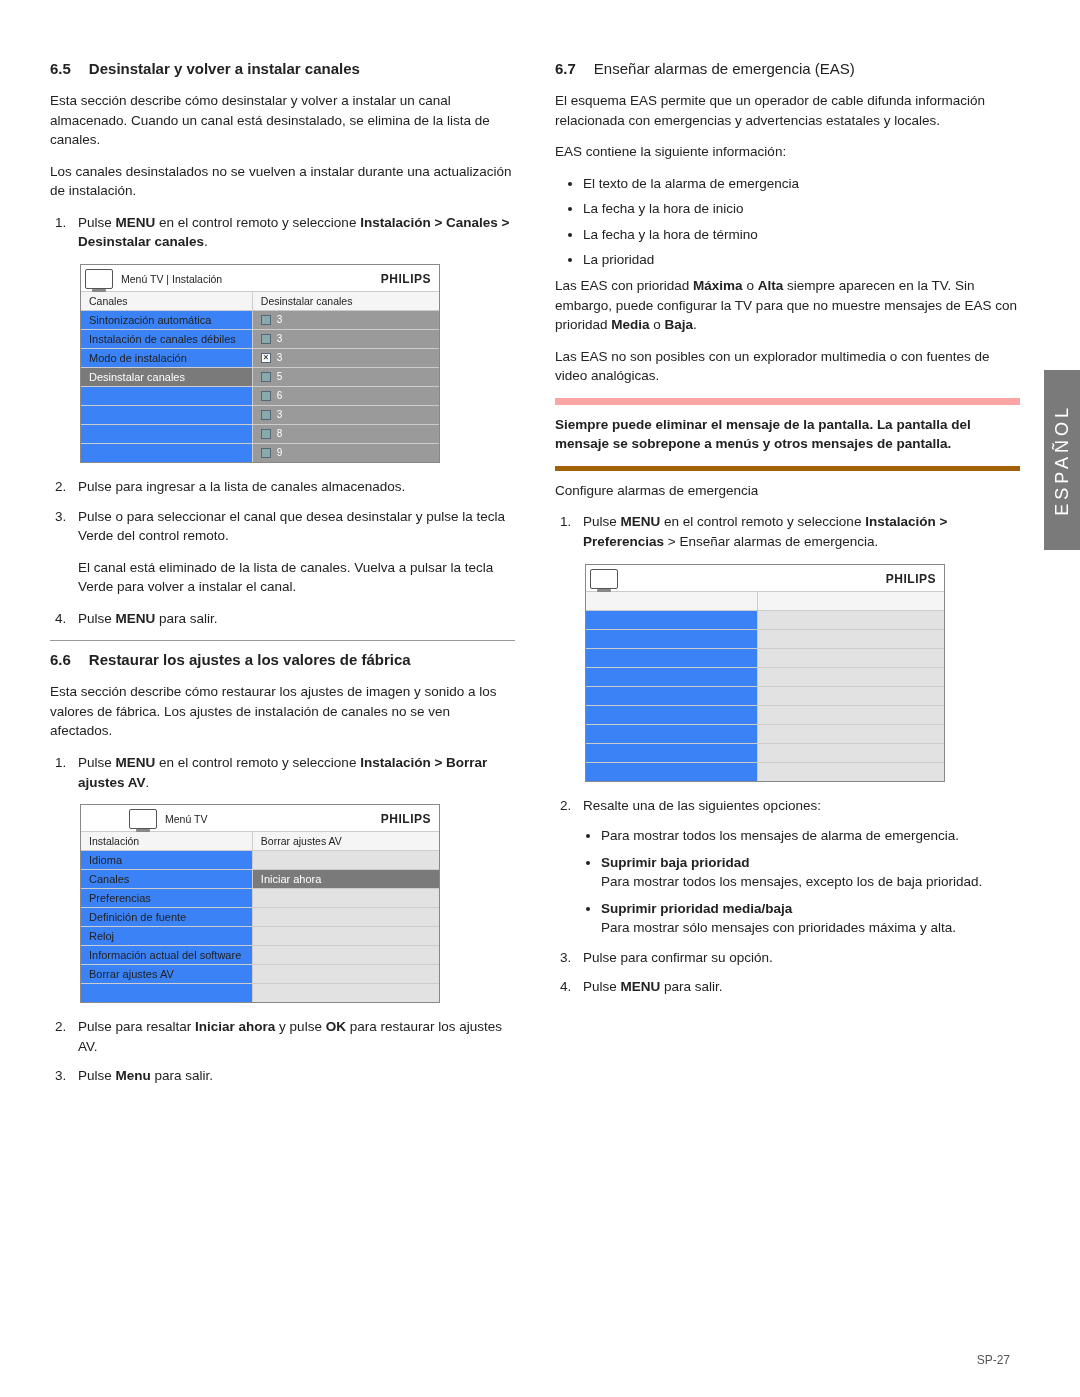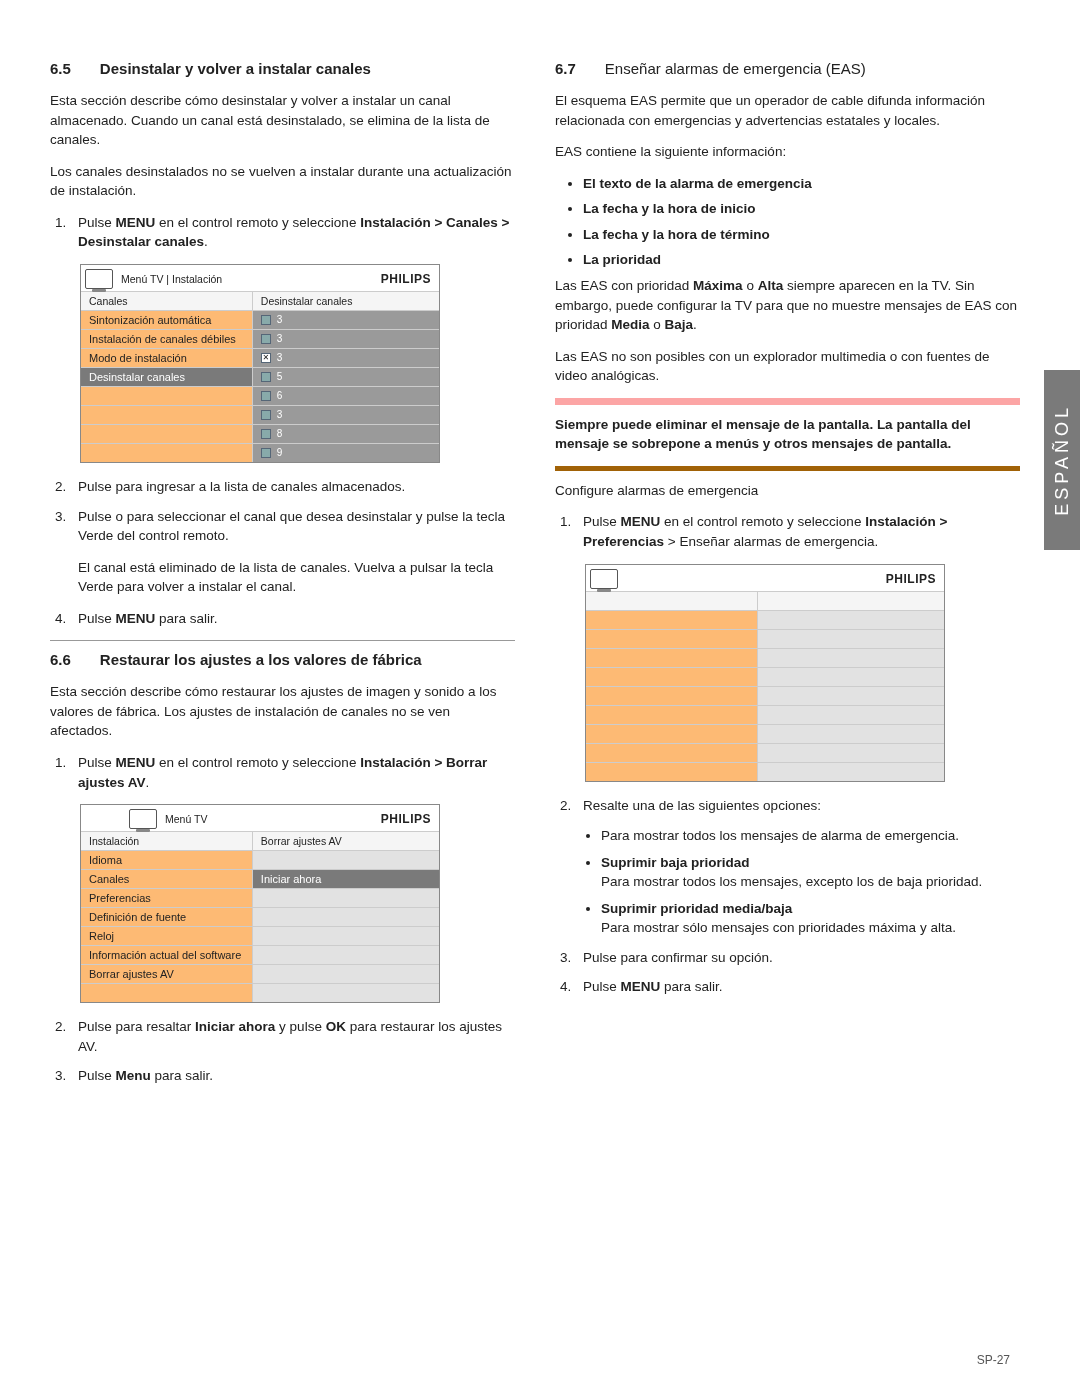--- a/index.html
+++ b/index.html
@@ -19,33 +19,33 @@
   }
   .col {
     flex: 1;
     min-width: 0;
   }
   h2 {
     font-size: 15px;
     font-weight: bold;
     margin-bottom: 14px;
     display: flex;
-    gap: 29px;
+    gap: 18px;
     border-top: 1px solid #999;
     padding-top: 10px;
   }
   h2.no-border { border-top: none; }
   h2.light { font-weight: normal; }
   h2 .num { flex-shrink: 0; font-weight: bold;}
   h2 .ttl { font-weight: bold; }
   h2.light .ttl { font-weight: normal; }
   p { margin-bottom: 12px; line-height: 1.45; }
   ol { margin-left: 20px; margin-bottom: 12px; }
   ol li { margin-bottom: 10px; line-height: 1.45; padding-left: 8px;}
-  ul.bul { list-style: disc; margin-left: 28px; margin-bottom: 5px; font-weight: bold;}
+  ul.bul { list-style: disc; margin-left: 28px; margin-bottom: 5px;}
   ul.bul li { margin-bottom: 6px; line-height: 1.45;}
   .strong { font-weight: bold; }
   
   
   .tvmenu {
     border: 1px solid #888;
     width: 360px;
     margin: 4px 0 14px 30px;
     font-size: 11px;
     background: #fff;
@@ -65,21 +65,21 @@
   }
   .tvmenu .hdr .brand { font-weight: bold; font-size: 12px; letter-spacing: 0.5px;}
   .tvmenu .crumb { font-size: 10.5px; padding: 2px 6px 4px 42px;}
   .tvmenu .row {
     display: flex;
     border-top: 1px solid #ccc;
   }
   .tvmenu .row .c1 {
     width: 48%;
     padding: 3px 8px;
-    background: #fdba74;
+    background: #3b82f6;
     border-right: 1px solid #ccc;
   }
   .tvmenu .row .c2 {
     flex: 1;
     padding: 3px 8px;
     background: #e2e2e2;
     display:flex; align-items:center; gap:6px;
   }
   .tvmenu .row.subhead .c1,
   .tvmenu .row.subhead .c2 { background:#f5f5f5; font-size:10.5px;}

